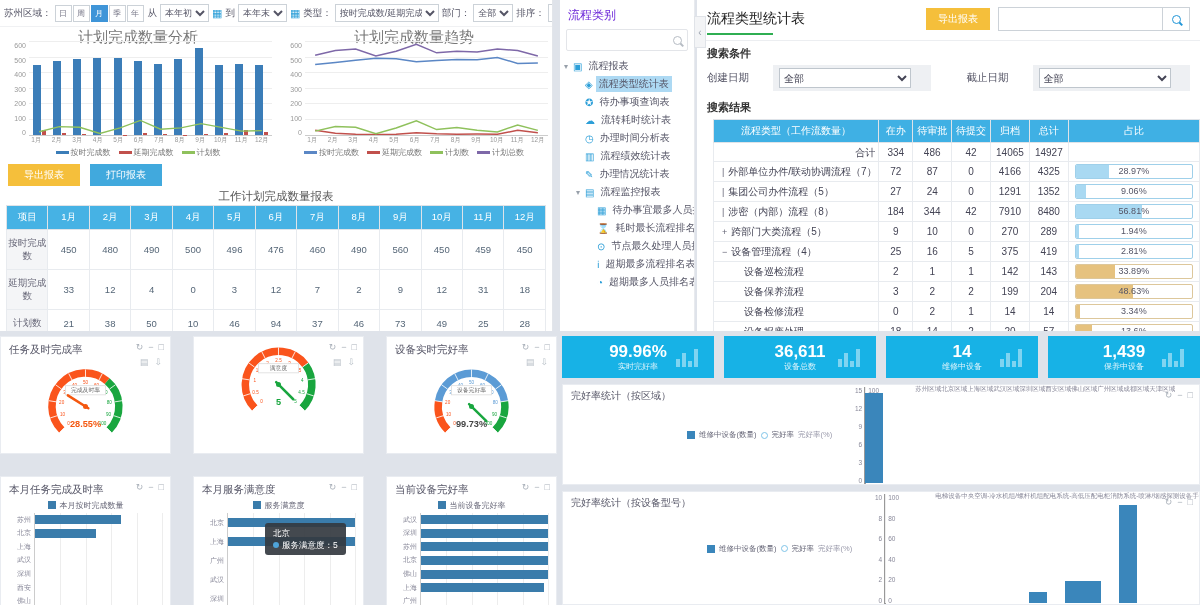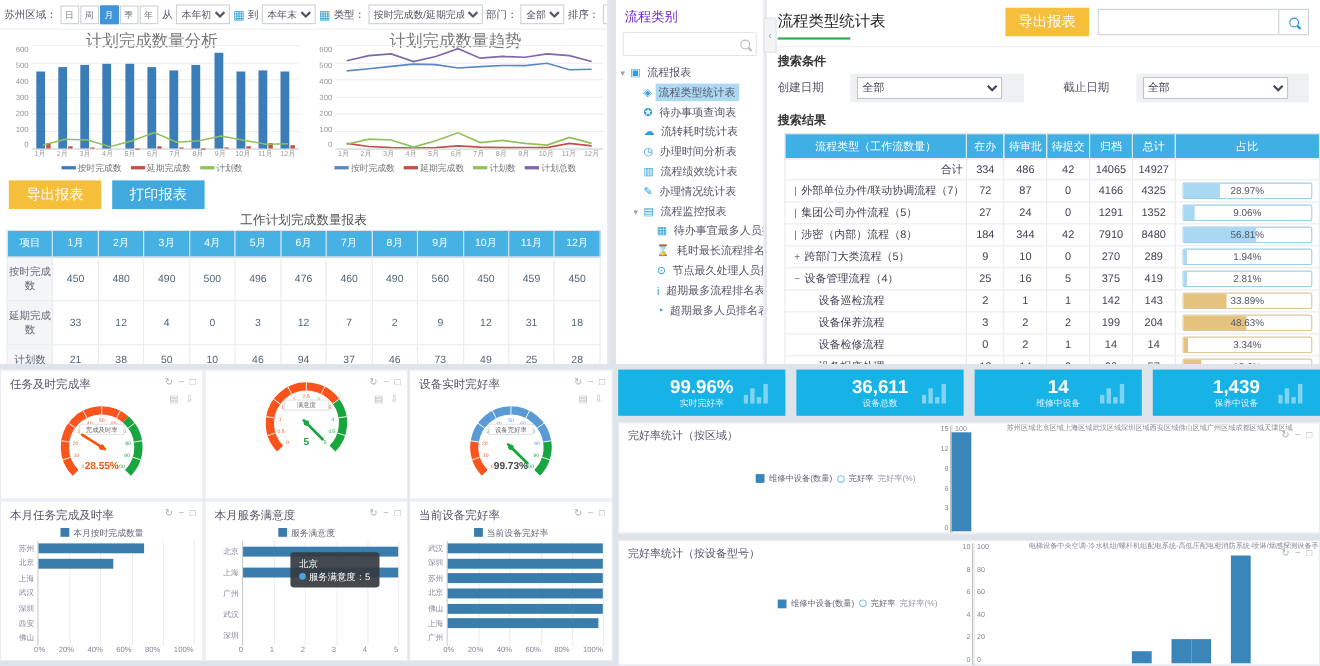--- a/index.html
+++ b/index.html
@@ -5,21 +5,21 @@
   html,body{margin:0;padding:0;background:#dfe3ea;}
   #app{position:relative;width:1200px;height:605px;overflow:hidden;
        font-family:"Liberation Sans",sans-serif;font-size:12px;color:#333;background:#dfe3ea;}
   .panel{position:absolute;background:#fff;overflow:hidden;}
   #q1{left:0;top:0;width:552px;height:331px;border-right:1px solid #e2e5ea;}
   #q2{left:560px;top:0;width:134px;height:331px;border-right:1px solid #e8eaee;}
   #collapseHandle{position:absolute;left:694px;top:16px;width:10px;height:30px;background:#f3f4f6;
        border:1px solid #e0e3e8;color:#9aa2ad;font-size:10px;display:flex;align-items:center;justify-content:center;z-index:3;}
   #q3{left:697px;top:0;width:503px;height:331px;}
   #q4{position:absolute;left:0;top:336px;width:557px;height:269px;display:grid;
-      grid-template-columns:1fr 1fr 1fr;grid-template-rows:118px 146px;gap:1px;}
+      grid-template-columns:1fr 1fr 1fr;grid-template-rows:118px 146px;gap:22px;}
   #q5{position:absolute;left:562px;top:336px;width:638px;height:269px;display:flex;flex-direction:column;gap:6px;}
 
   
   .toolbar{display:flex;align-items:center;gap:3px;padding:4px 4px;overflow:hidden;white-space:nowrap;border-bottom:1px solid #f0f1f3;}
   .tlabel{font-size:9.5px;color:#556;flex:none;}
   .tbtn{display:inline-flex;align-items:center;justify-content:center;width:15px;height:15px;border:1px solid #ccd2d8;
         font-size:8px;color:#778;margin-right:1px;background:#fff;cursor:pointer;}
   .tbtn.active{background:#3f95d8;border-color:#3f95d8;color:#fff;}
   .tsel{font-size:9px;height:18px;border:1px solid #ccd2d8;color:#556;background:#fff;max-width:96px;}
   .cal-icon{color:#2d9fd8;font-size:11px;flex:none;cursor:pointer;}
@@ -41,21 +41,21 @@
   .bgroup{display:flex;align-items:flex-end;gap:1px;height:100%;}
   .bb{width:8px;}
   .br{width:4px;}
   .overlay{position:absolute;inset:0;width:100%;height:100%;z-index:2;}
   .xlabels{display:flex;margin-left:22px;height:10px;flex:none;}
   .xlabels span{flex:1;text-align:center;font-size:6.5px;color:#999;overflow:hidden;}
   .legend{display:flex;justify-content:center;align-items:center;gap:8px;height:13px;font-size:8px;color:#777;flex:none;}
   .lsw{display:inline-block;width:13px;height:3px;margin-right:2px;vertical-align:middle;}
 
   .btnrow{display:flex;gap:10px;margin:5px 8px 3px;}
-  .btn{border:none;color:#fff;font-size:13px;padding:4px 16px;cursor:pointer;font-family:Liberation Serif, serif;}
+  .btn{border:none;color:#fff;font-size:10px;padding:4px 16px;cursor:pointer;font-family:Liberation Serif, serif;}
   .btn.yellow{background:#f5bf3b;}
   .btn.blue{background:#41a9dd;}
   .btn.sm{padding:4px 12px;}
   .tbl-title{text-align:center;font-size:11.5px;color:#555;height:16px;}
   .mtable{width:calc(100% - 12px);margin:0 6px;border-collapse:collapse;font-size:9.5px;table-layout:fixed;}
   .mtable th{background:#46b2e4;color:#fff;font-weight:normal;padding:5px 0;border:1px solid #dfe3e8;}
   .mtable td{text-align:center;color:#567;padding:6.5px 0;border:1px solid #e8ebef;}
   .mtable td.rowlab{background:#f4f5f7;color:#667;}
 
   

